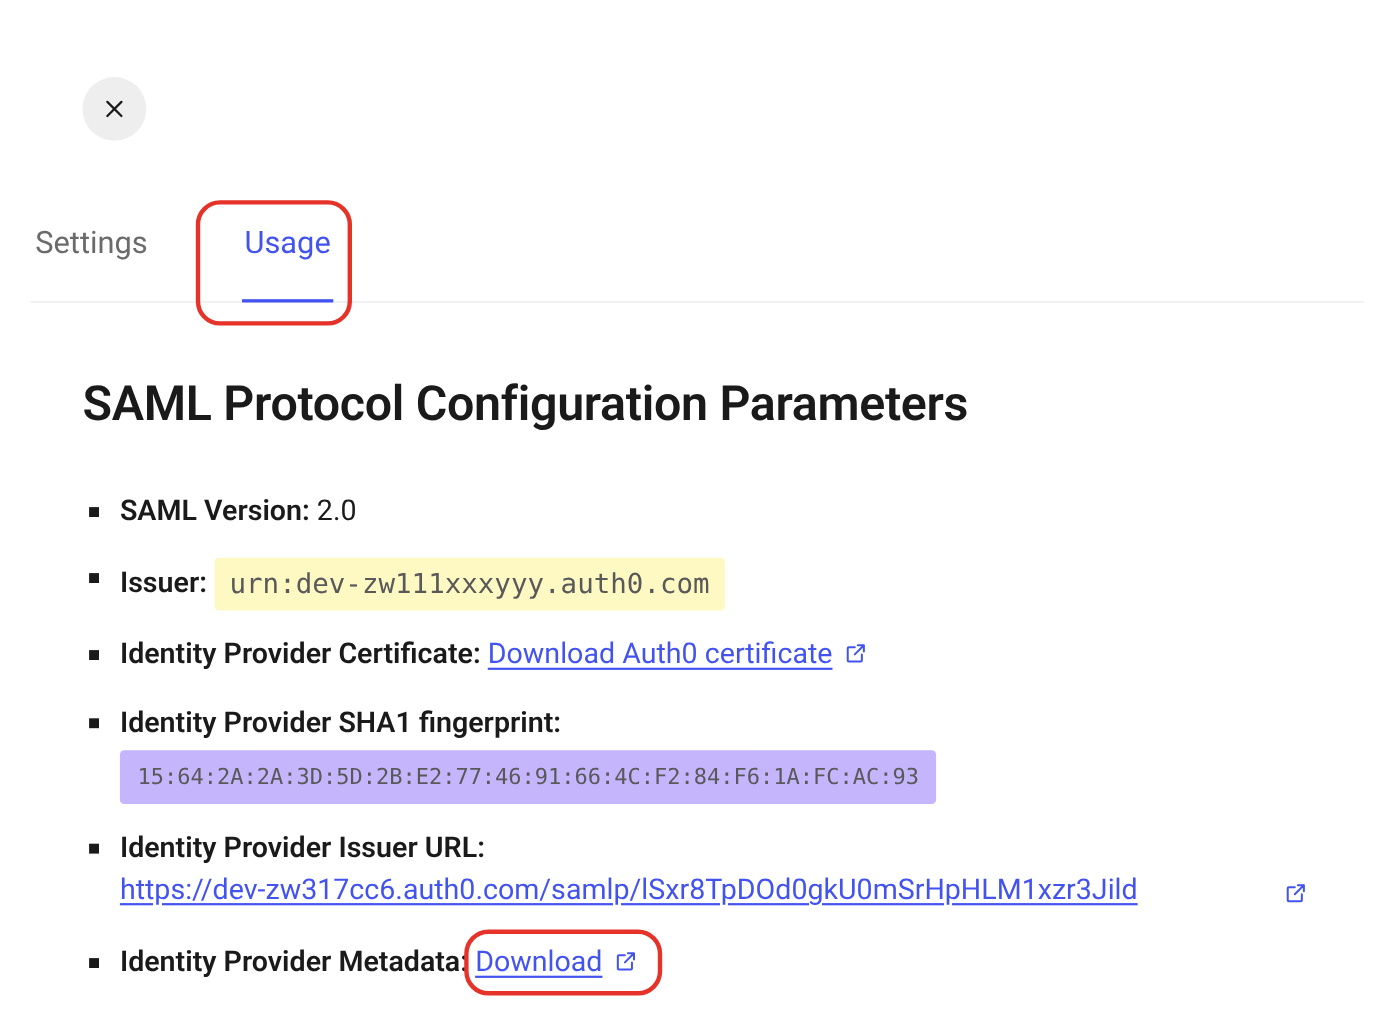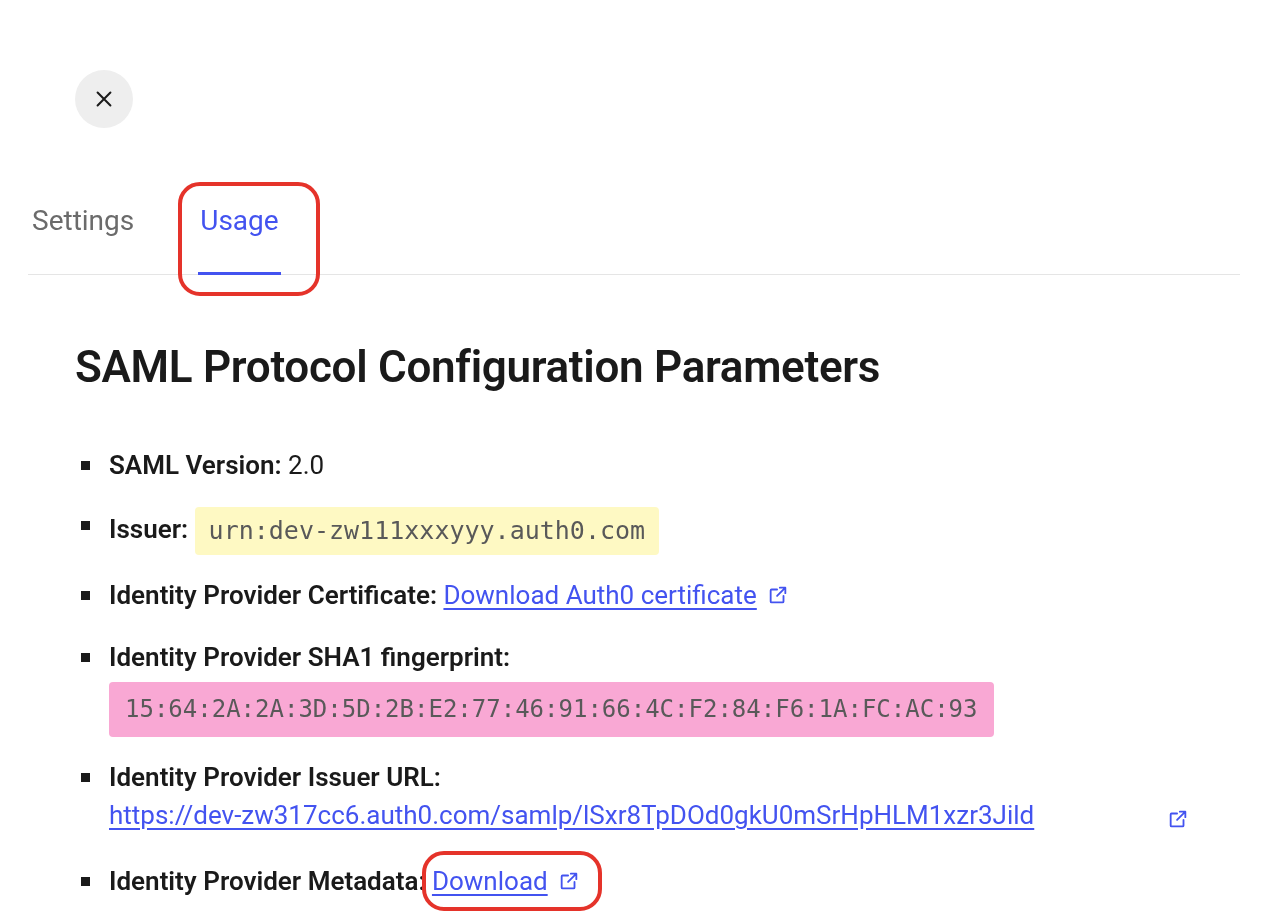--- a/index.html
+++ b/index.html
@@ -5,39 +5,39 @@
   * { box-sizing: border-box; margin: 0; padding: 0; }
   html, body { width: 1268px; height: 922px; background: #fff; font-family: -apple-system, BlinkMacSystemFont, "Segoe UI", Roboto, "Helvetica Neue", Arial, sans-serif; color: #1a1a1a; }
   .container { padding: 0; }
   .header-row { display: flex; align-items: center; justify-content: space-between; padding: 70px 80px 0 75px; }
   .page-title { font-size: 40px; font-weight: 600; letter-spacing: -0.5px; }
   .close-btn { width: 58px; height: 58px; border-radius: 50%; background: #eeeeee; border: none; display: flex; align-items: center; justify-content: center; cursor: pointer; }
   .close-btn svg { width: 22px; height: 22px; stroke: #1a1a1a; stroke-width: 2.2; }
 
   .tabs-wrap { position: relative; margin-top: 72px; padding: 0 28px; }
   .tabs-border { position: absolute; left: 28px; right: 28px; bottom: 0; height: 1px; background: #e5e5e5; }
-  .tabs { display: flex; gap: 58px; position: relative; z-index: 1; }
+  .tabs { display: flex; gap: 80px; position: relative; z-index: 1; }
   .tab { font-size: 28px; padding: 4px 4px 38px 4px; color: #6b6b6b; cursor: pointer; position: relative; }
   .tab.active { color: #4353f0; }
   .tab.active::after { content: ""; position: absolute; left: 2px; right: 2px; bottom: 0; height: 3px; background: #4353f0; }
 
   .highlight-box { position: absolute; border: 4px solid #e5332a; border-radius: 22px; pointer-events: none; }
   .hl-usage { left: 178px; top: -18px; width: 142px; height: 114px; }
   .hl-download { pointer-events: none; }
 
   .content { padding: 66px 75px 0 75px; }
   .section-title { font-size: 44px; font-weight: 600; letter-spacing: -0.3px; }
 
   ul.params { list-style: none; margin-top: 54px; padding-left: 34px; }
   ul.params > li { position: relative; padding-left: 0; margin-bottom: 22px; font-size: 26px; line-height: 1.45; }
   ul.params > li::before { content: ""; position: absolute; left: -28px; top: 14px; width: 9px; height: 9px; background: #1a1a1a; }
   .label { font-weight: 600; }
   .value { font-weight: 400; margin-top: 19px; }
   .code-chip { display: inline-block; font-family: ui-monospace, SFMono-Regular, Menlo, Consolas, monospace; font-size: 25px; background: #fef9c3; padding: 6px 14px; border-radius: 4px; color: #595959; vertical-align: middle; }
-  .code-block { display: inline-block; font-family: ui-monospace, SFMono-Regular, Menlo, Consolas, monospace; font-size: 24px; background: #f9a8d4; padding: 10px 16px; border-radius: 4px; color: #595959; margin-top: 6px; }
+  .code-block { display: inline-block; font-family: ui-monospace, SFMono-Regular, Menlo, Consolas, monospace; font-size: 20px; background: #c4b5fd; padding: 10px 16px; border-radius: 4px; color: #595959; margin-top: 6px; }
   a.link { color: #4353f0; text-decoration: underline; text-underline-offset: 4px; }
   .ext-icon { display: inline-block; vertical-align: -2px; margin-left: 10px; }
   .ext-icon svg { width: 22px; height: 22px; stroke: #4353f0; stroke-width: 2; fill: none; }
   .login-row { display: flex; align-items: flex-start; justify-content: space-between; }
   .login-row .login-text { flex: 1; padding-right: 40px; }
   .login-row .ext-right { padding-top: 42px; padding-right: 4px; }
 
   .metadata-wrap { position: relative; display: inline-block; }
 </style>
 </head>

